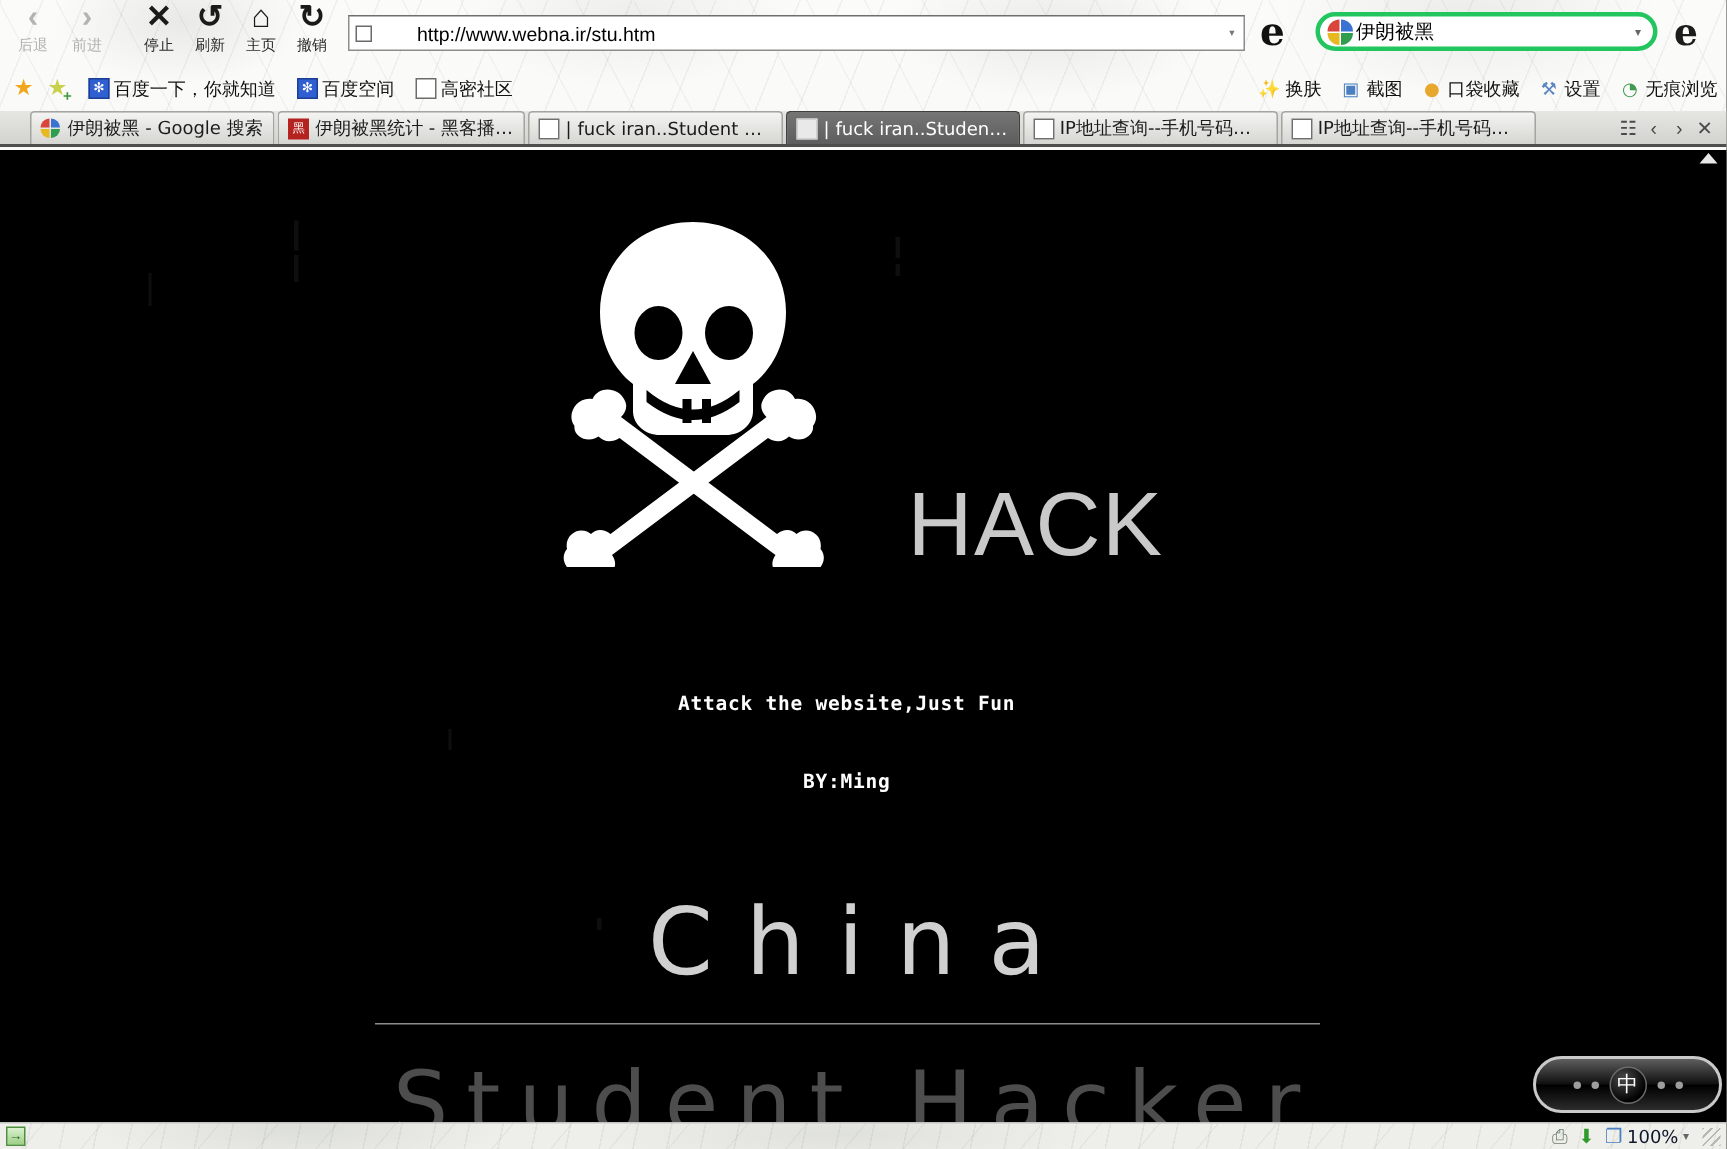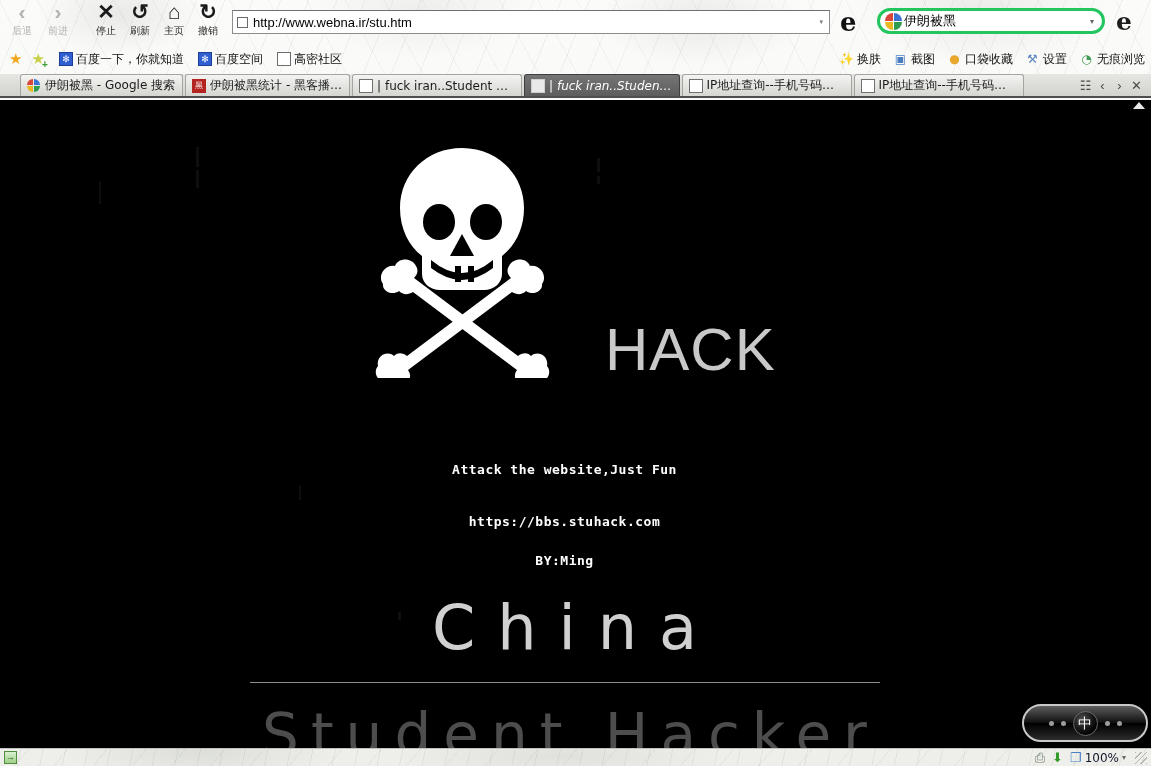--- a/index.html
+++ b/index.html
@@ -53,21 +53,21 @@
   .navbtn .lb { font-size: 10px; line-height: 13px; color: #6a6a6a; white-space: nowrap;
                 font-family: Liberation Serif, serif; }
   .navbtn.dim .gl, .navbtn.dim .lb { color: #b3b3b3; }
   .navbtn.dark .gl { color: #1a1a1a; }
   .navbtn.dark .lb { color: #2b2b2b; }
 
   
   .addrwrap {
     position: absolute; left: 232px; top: 10px; width: 598px; height: 24px;
     background: #fff; border: 1px solid #8d8d8d; border-top-color: #6f6f6f;
-    display: flex; align-items: center; padding: 0 4px;
+    display: flex; align-items: center; padding: 0 4px; gap: 25px;
   }
   .addr-ico {
     width: 11px; height: 11px; border: 1px solid #6a6a6a; background: #fff;
     margin-right: 5px; flex: 0 0 auto;
   }
   .addr-txt {
     font-size: 13px; color: #000; font-family: "Liberation Sans", sans-serif;
     flex: 1 1 auto; white-space: nowrap; overflow: hidden;
   }
   .addr-caret { font-size: 7px; color: #777; padding-right: 2px; }
@@ -143,21 +143,21 @@
     background: linear-gradient(#f4f4f2, #d5d5d1);
     border: 1px solid #a4a4a0; border-bottom: none;
     border-radius: 3px 3px 0 0;
     font-size: 12px; color: #1b1b1b;
     font-family: "DejaVu Sans", sans-serif; white-space: nowrap;
     max-width: 170px; overflow: hidden;
   }
   .tab:first-child { margin-left: 20px; }
   .tab.active {
     background: linear-gradient(#757575, #5d5d5d);
-    color: #fff; border-color: #3f3f3f; font-style: italic;
+    color: #fff; border-color: #3f3f3f;
   }
   .tabico { width: 14px; height: 14px; margin-right: 4px; flex: 0 0 auto;
             display:flex; align-items:center; justify-content:center; font-size:9px; line-height:1; }
   .tabico.blank { background:#fff; border:1px solid #707070; }
   .tabico.blank.on { background:#e9e9e9; border-color:#d0d0d0; }
   .tabico.goo { position:relative; }
   .tabico.red { background:#b4231f; color:#fff; font-family:"DejaVu Sans",sans-serif; font-size:8px; }
   .tablabel { overflow: hidden; text-overflow: ellipsis; }
 
   .tabctrls { margin-left: auto; display: flex; align-items: center; padding-right: 6px; height: 22px; }
@@ -421,21 +421,20 @@
         <path d="M56 122 q31 26 62 0 l0 8 q-31 24 -62 0z" fill="#000"></path>
         <rect x="80" y="128" width="6" height="16" fill="#000"></rect>
         <rect x="93" y="128" width="6" height="16" fill="#000"></rect>
       </svg>
     </div>
 
     <div class="hack-word">HACK</div>
 
     <div class="mono-block">
       <div class="mono-line l1">Attack the website,Just Fun</div>
-      <div class="mono-line l2">https://bbs.stuhack.com</div>
       <div class="mono-line l3">BY:Ming</div>
     </div>
 
     <div class="china">China</div>
     <div class="rule"></div>
     <div class="student">Student Hacker</div>
   </div>
 </div>
 
 <div class="pagescroll">

